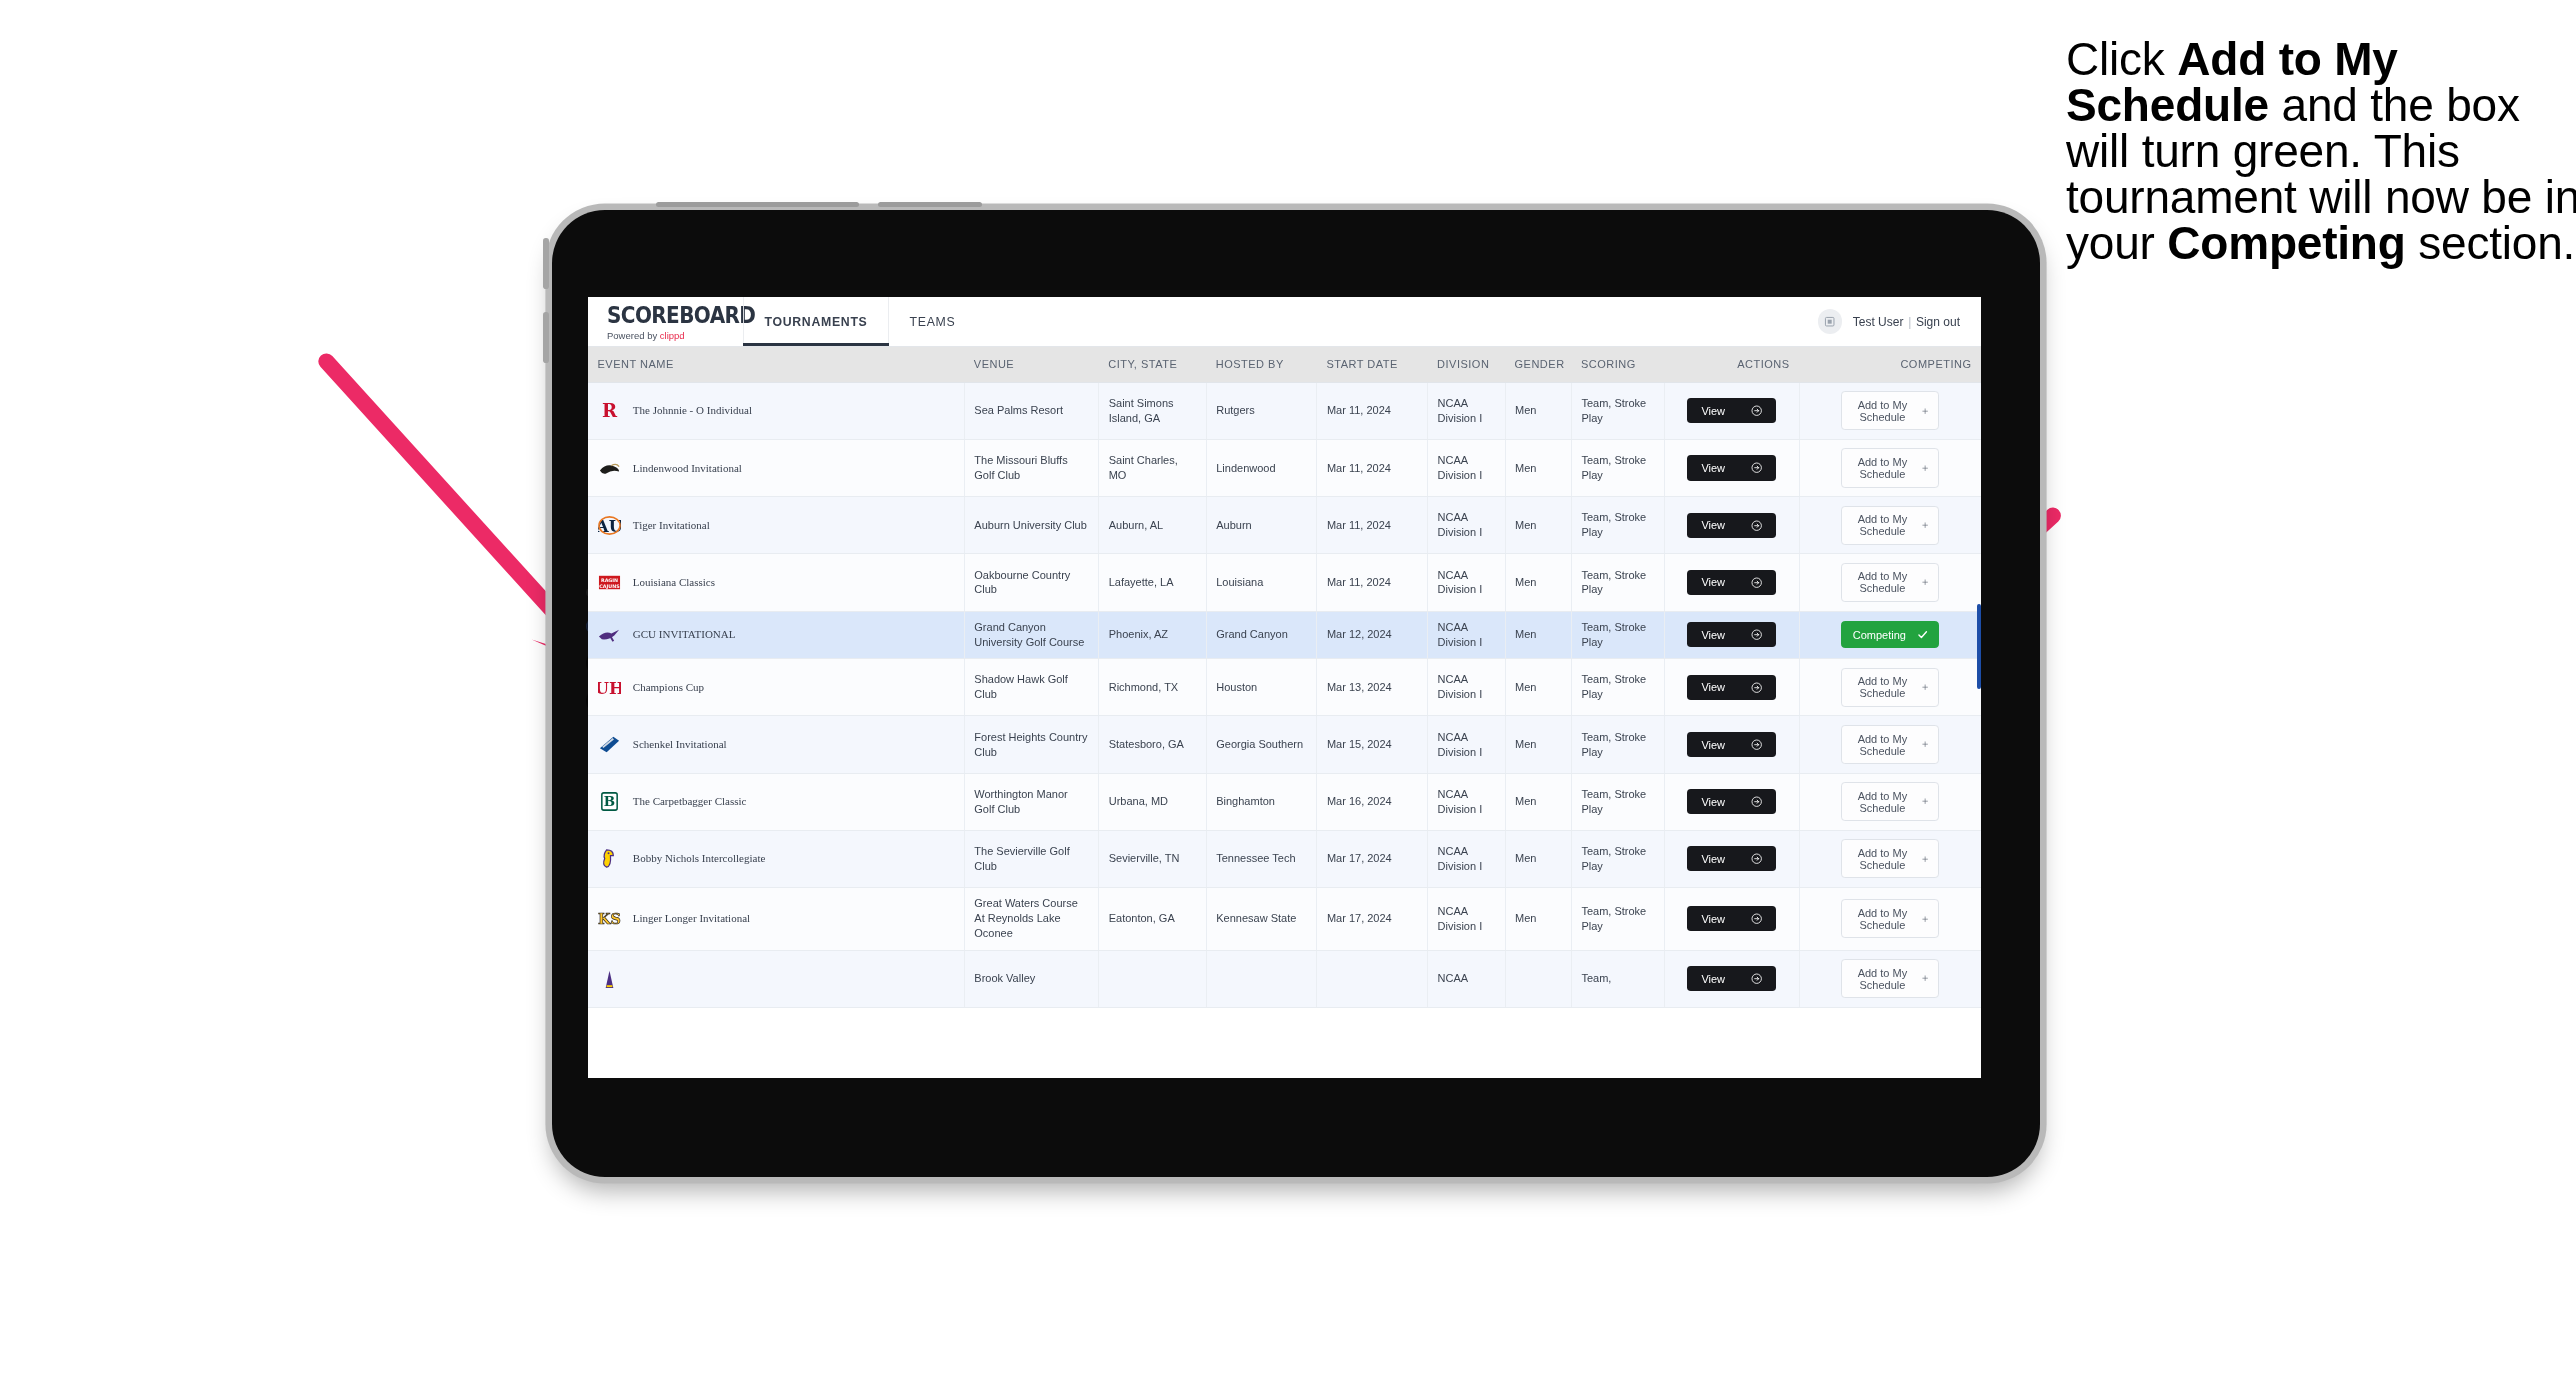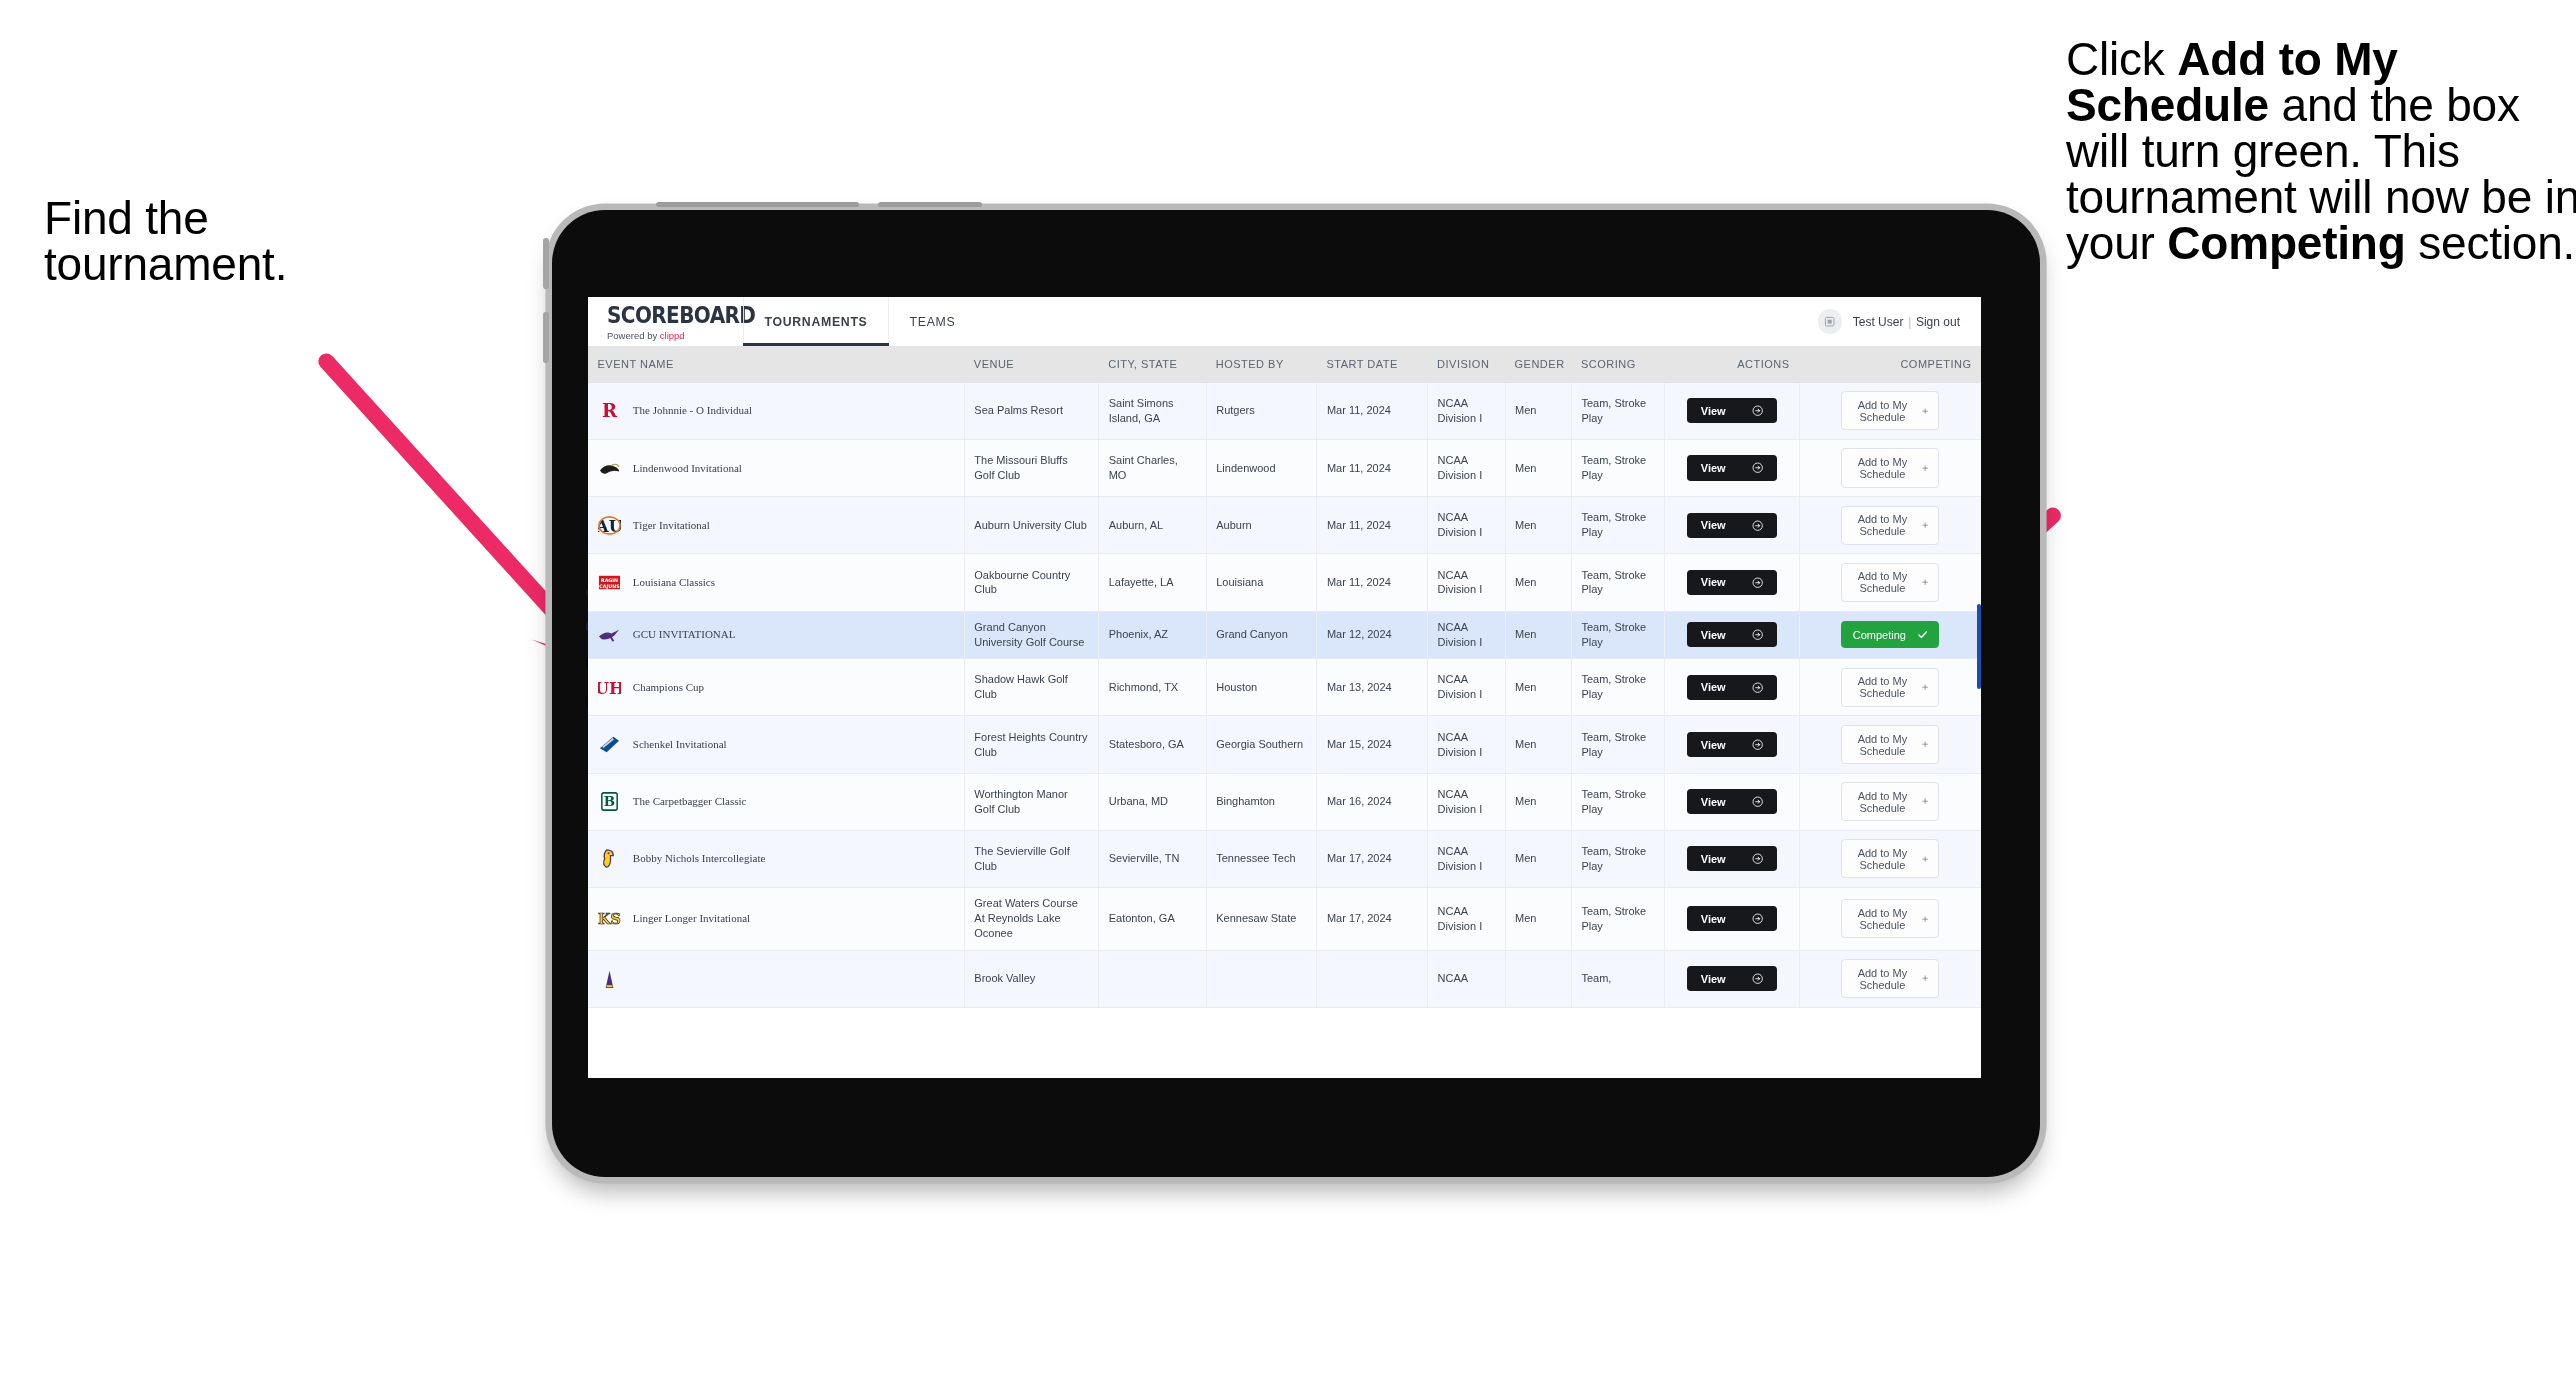--- a/index.html
+++ b/index.html
@@ -158,21 +158,20 @@
 
   .btn-view {
     display: inline-flex; align-items: center; justify-content: center; gap: 26px;
     background: #17181c; color: #fff;
     border: none; border-radius: 3.8px;
     font-size: 11px;
     padding: 6.6px 14px;
     min-width: 68px;
     cursor: pointer;
     font-family: "Liberation Sans", sans-serif;
-    font-weight: bold;
   }
   .btn-add {
     display: inline-flex; align-items: center; justify-content: space-between; gap: 9.5px;
     background: #fdfdfe; color: #4b5360;
     border: 0.9px solid #dfe3e9; border-radius: 3.8px;
     font-size: 11px;
     padding: 6.6px 10.4px;
     width: 98px;
     cursor: pointer;
     font-family: "Liberation Sans", sans-serif;
@@ -192,24 +191,20 @@
   .scroll-ind {
     position: absolute; right: 0; top: 257px;
     width: 3.8px; height: 85px; background: #1d4ea8; border-radius: 1.9px;
   }
 </style>
 </head>
 <body>
 
 <div class="stage">
 
-  <div class="annot annot-left">
-    <div>Find the</div>
-    <div>tournament.</div>
-  </div>
 
   <div class="annot annot-right">
     <span>Click </span><b>Add to My Schedule</b><span> and the box will turn green. This tournament will now be in your </span><b>Competing</b><span> section.</span>
   </div>
 
   <svg class="arrow-svg" viewBox="0 0 2723 1465">
     <g>
       <path d="M345,382 L600,663" stroke="#ec2a66" stroke-width="17" fill="none" stroke-linecap="round"></path>
       <path d="M645,702 L578,636 L596,691 L562,676 Z" fill="#ec2a66"></path>
     </g>

